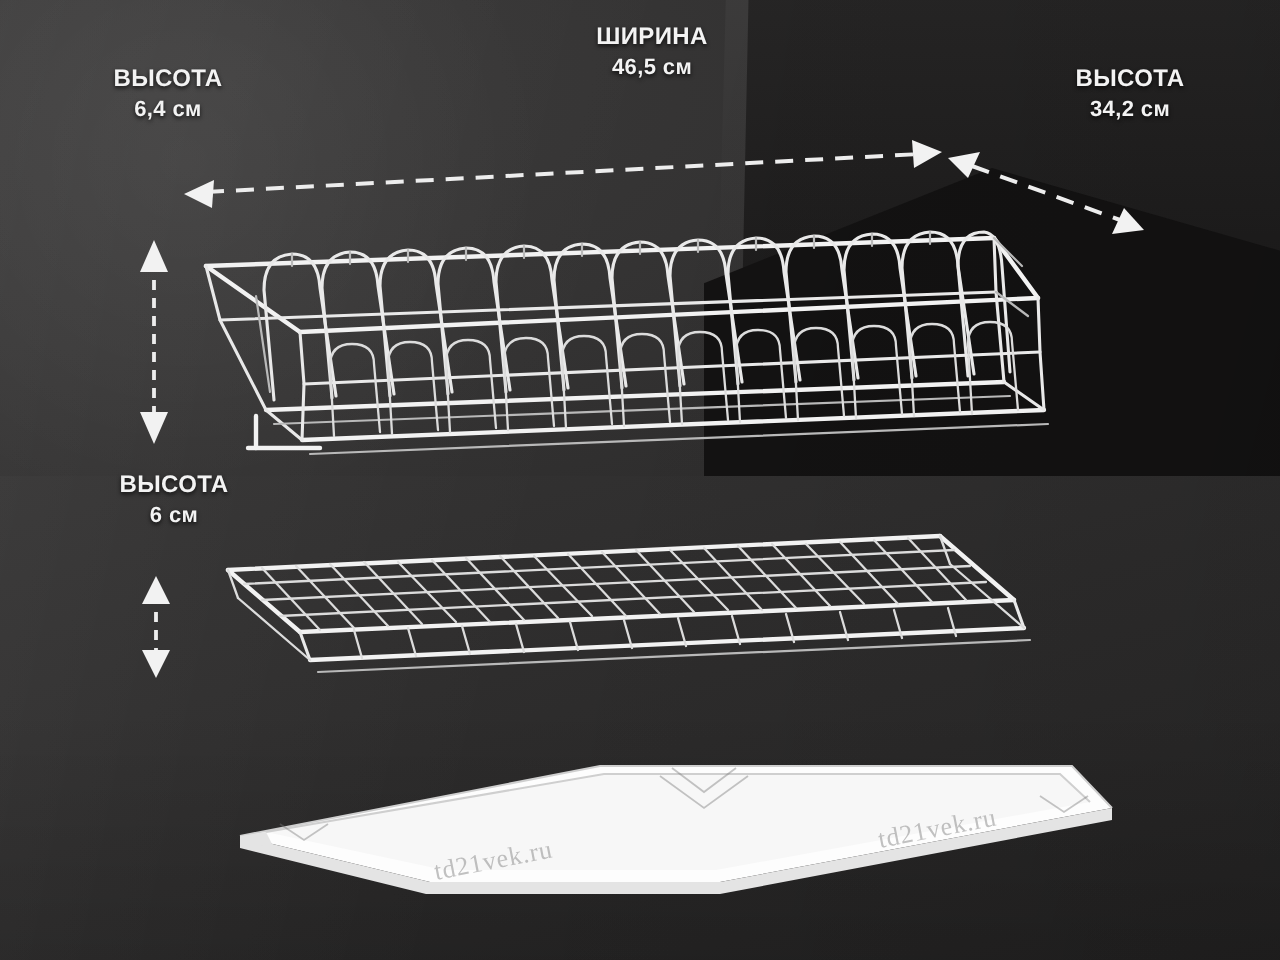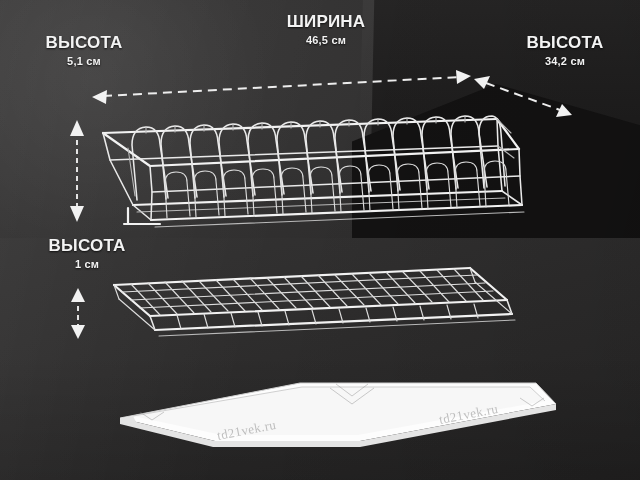--- a/index.html
+++ b/index.html
@@ -68,21 +68,21 @@
     position:absolute;
     color:#f3f3f3;
     text-align:center;
     line-height:1.16;
     letter-spacing:.2px;
     text-shadow:0 1px 2px rgba(0,0,0,.75);
     white-space:nowrap;
   }
   .callout .ttl{
     display:block;
-    font-size:17px;
+    font-size:12px;
     font-weight:700;
   }
   .callout .val{
     display:block;
     font-size:11px;
     font-weight:700;
     margin-top:2px;
   }
   #c-height1{left:28px;top:33px;width:112px;}
   #c-width  {left:262px;top:12px;width:128px;}
@@ -320,31 +320,31 @@
 
     <g>
       <path class="dash-v" d="M78,297 L78,330"></path>
       <polygon class="head" points="78,288 71,302 85,302"></polygon>
       <polygon class="head" points="78,339 71,325 85,325"></polygon>
     </g>
   </svg>
 
   <div class="callout" id="c-height1">
     <span class="ttl">ВЫСОТА</span>
-    <span class="val">5,1 см</span>
+    <span class="val">6,4 см</span>
   </div>
 
   <div class="callout" id="c-width">
     <span class="ttl">ШИРИНА</span>
     <span class="val">46,5 см</span>
   </div>
 
   <div class="callout" id="c-depth">
     <span class="ttl">ВЫСОТА</span>
     <span class="val">34,2 см</span>
   </div>
 
   <div class="callout" id="c-height2">
     <span class="ttl">ВЫСОТА</span>
-    <span class="val">1 см</span>
+    <span class="val">6 см</span>
   </div>
 
 </div>
 
 </body></html>

